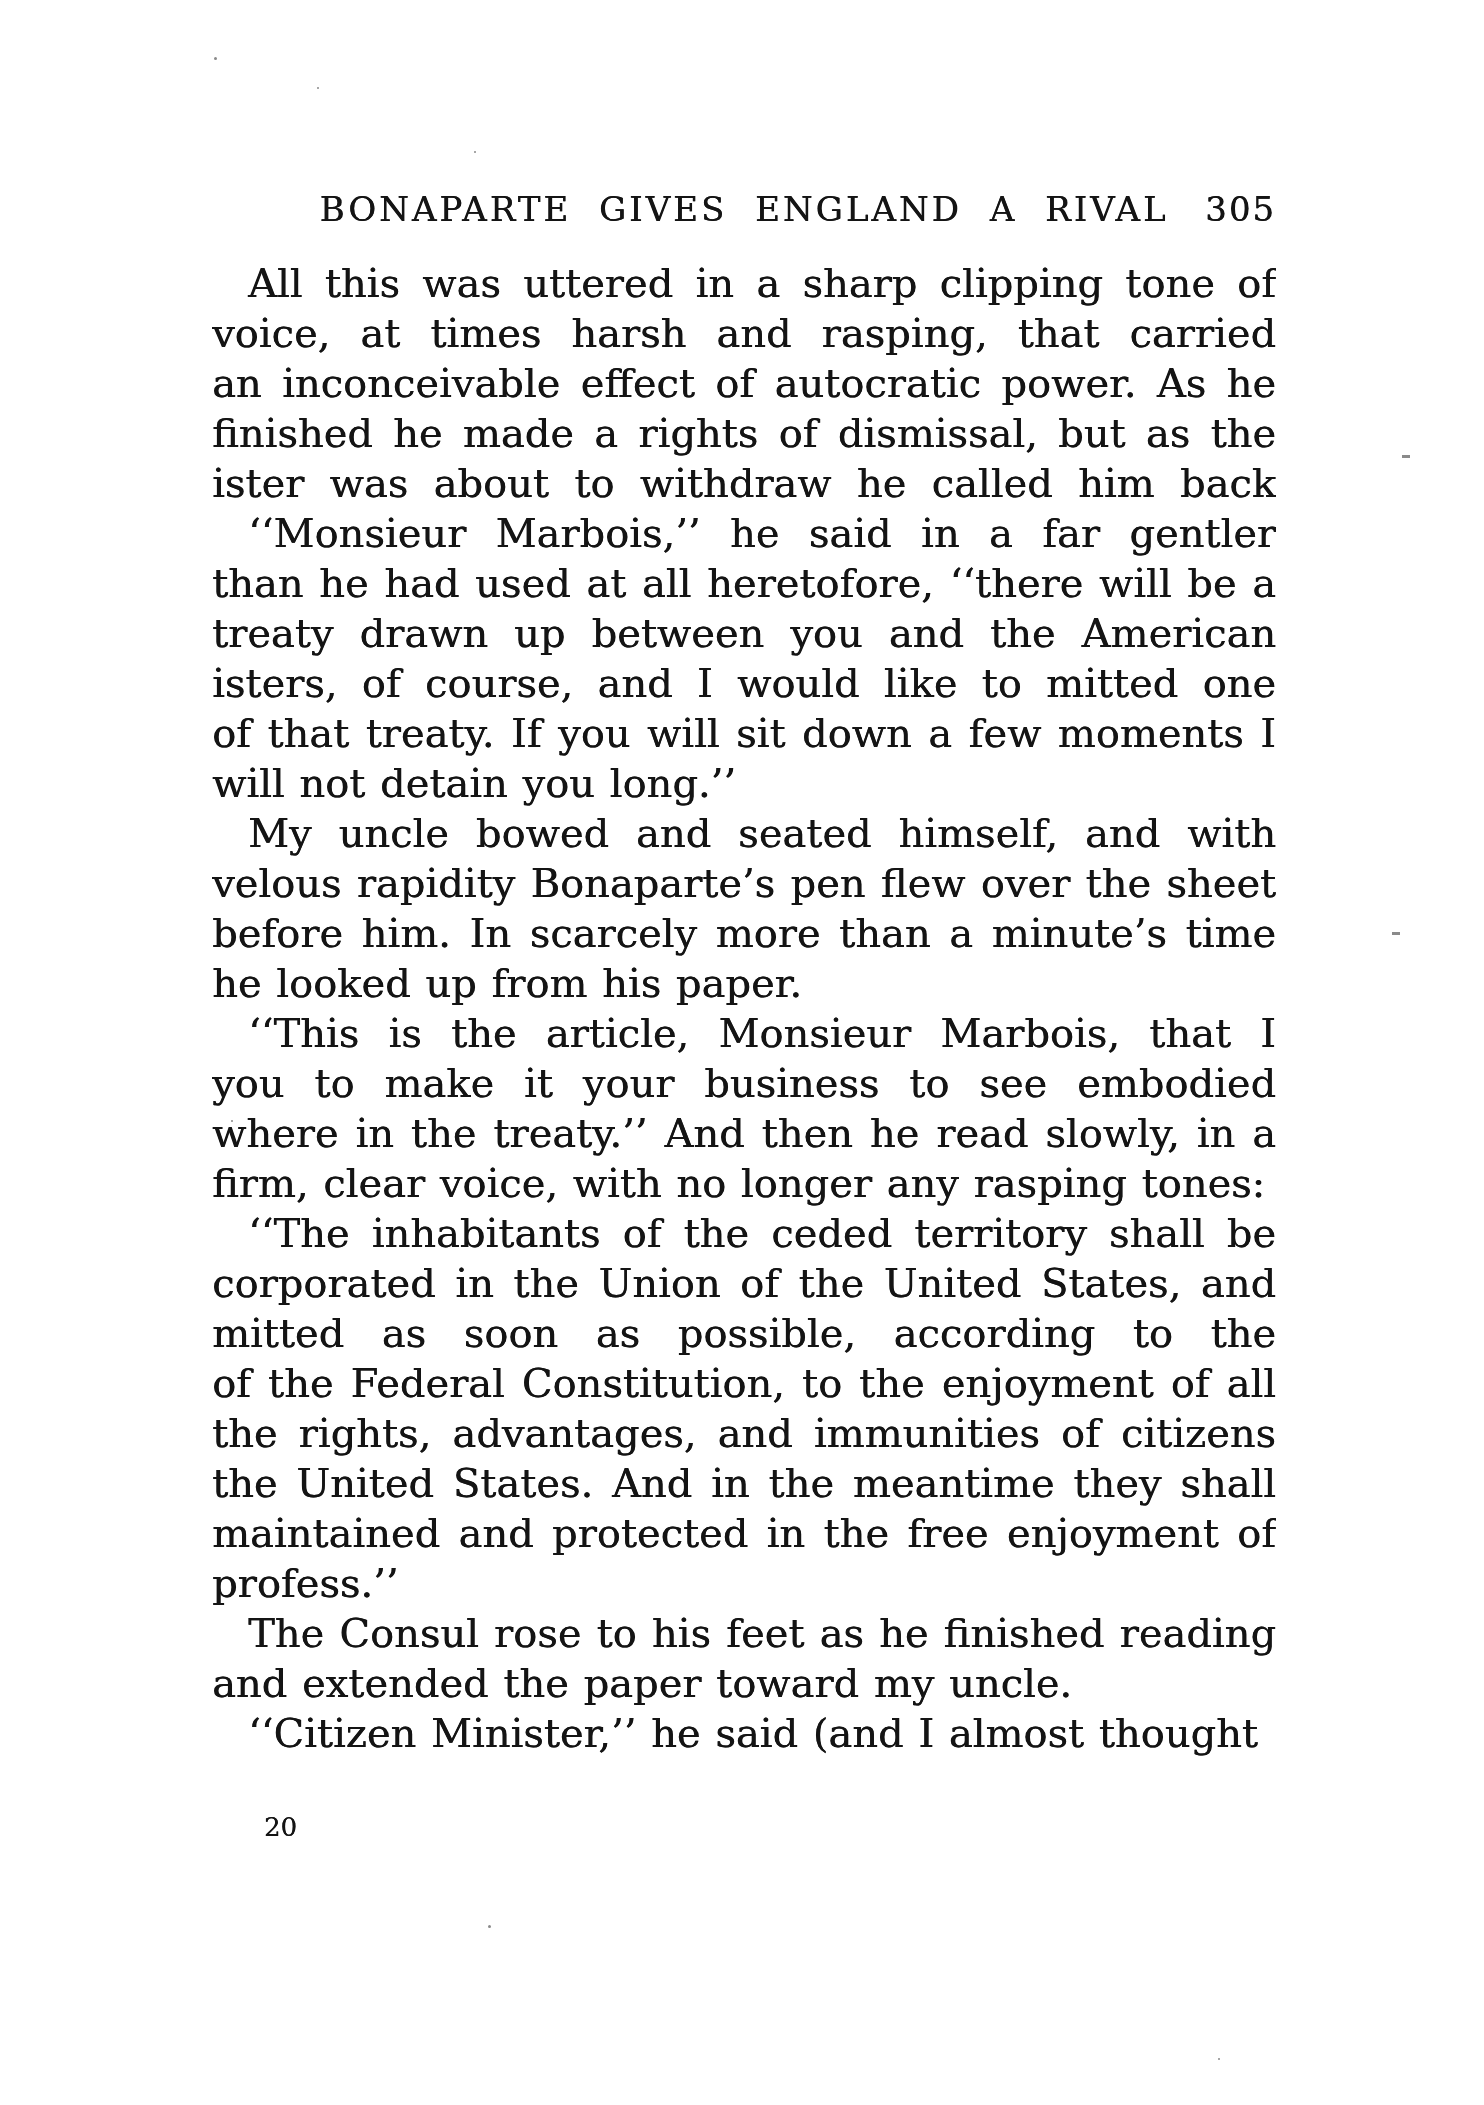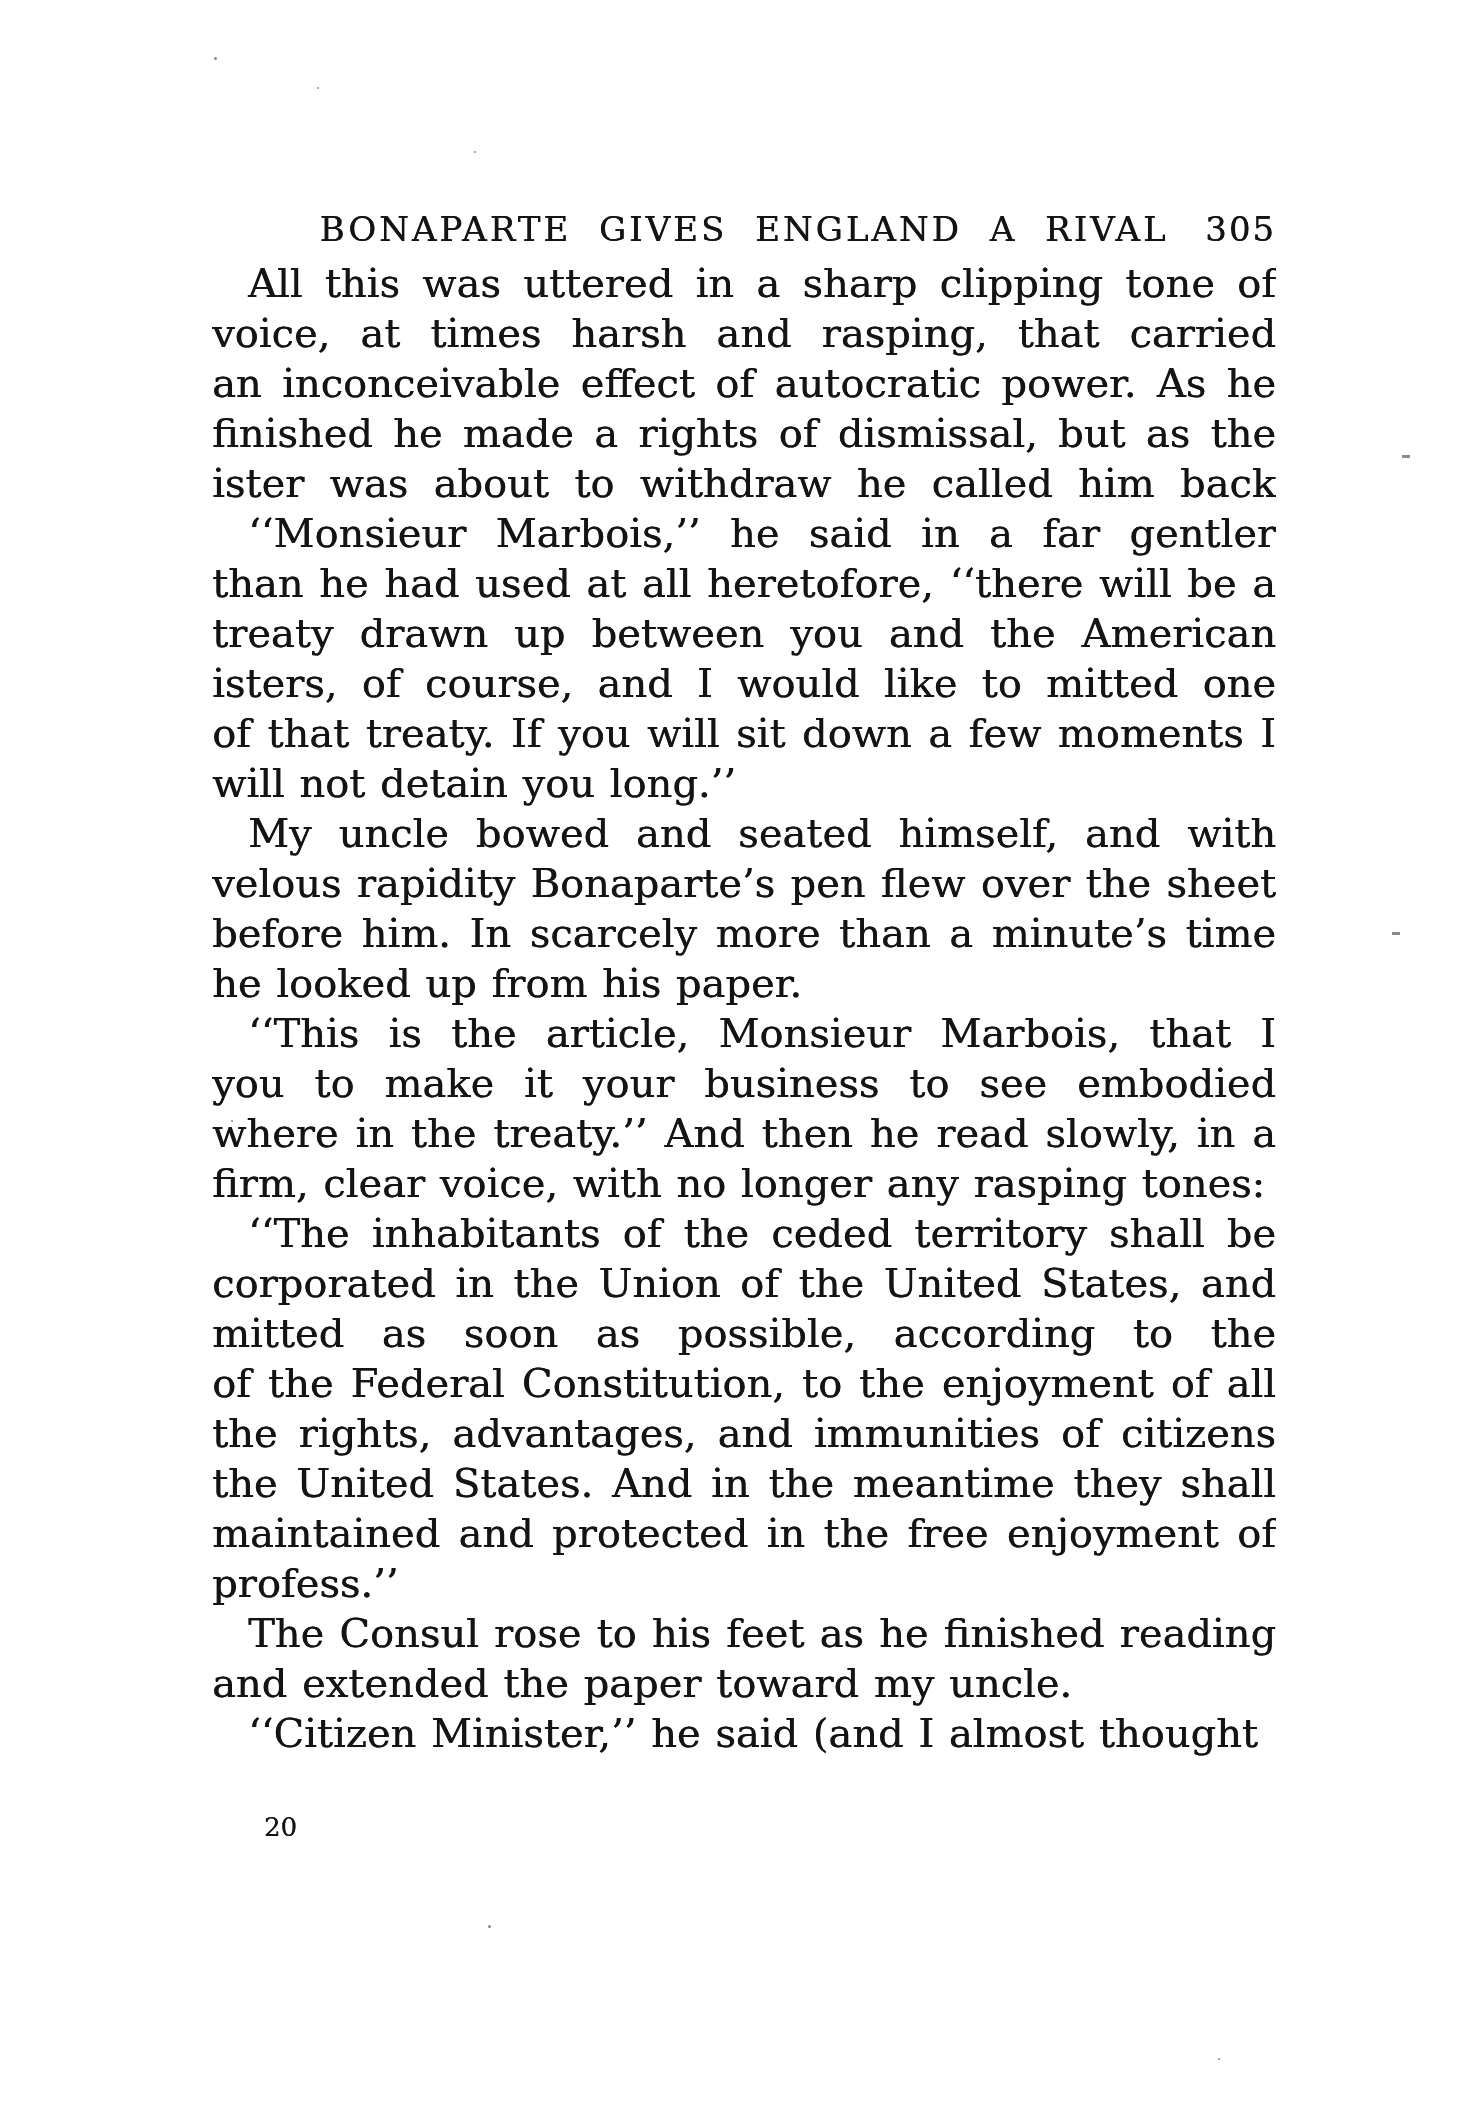--- a/index.html
+++ b/index.html
@@ -26,21 +26,20 @@
     top: 184px;
     width: 1064px;
     height: 50px;
     font-size: 34px;
     line-height: 50px;
     letter-spacing: 3px;
     word-spacing: 14px;
     text-align: center;
     white-space: nowrap;
     text-shadow: 0.4px 0 0 currentColor;
-    margin-top: 20px;
   }
   .folio {
     position: absolute;
     right: 0;
     top: 0;
     letter-spacing: 2px;
   }
   .text-block {
     position: absolute;
     left: 212px;

